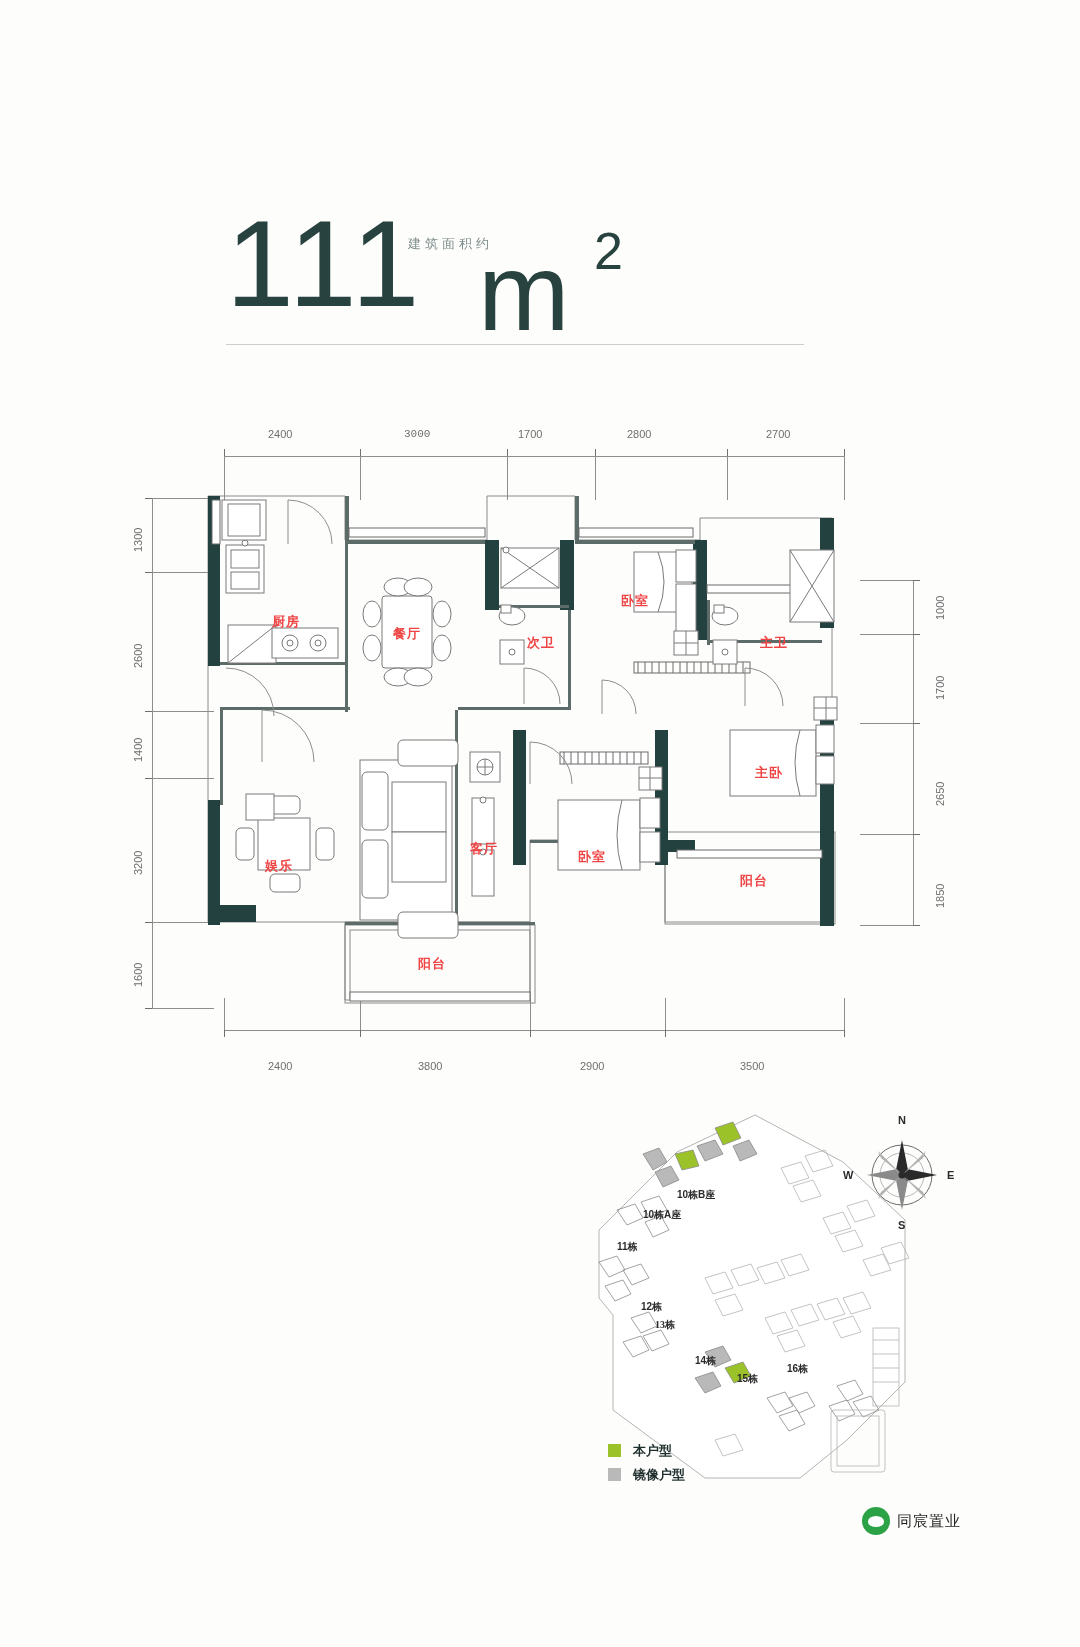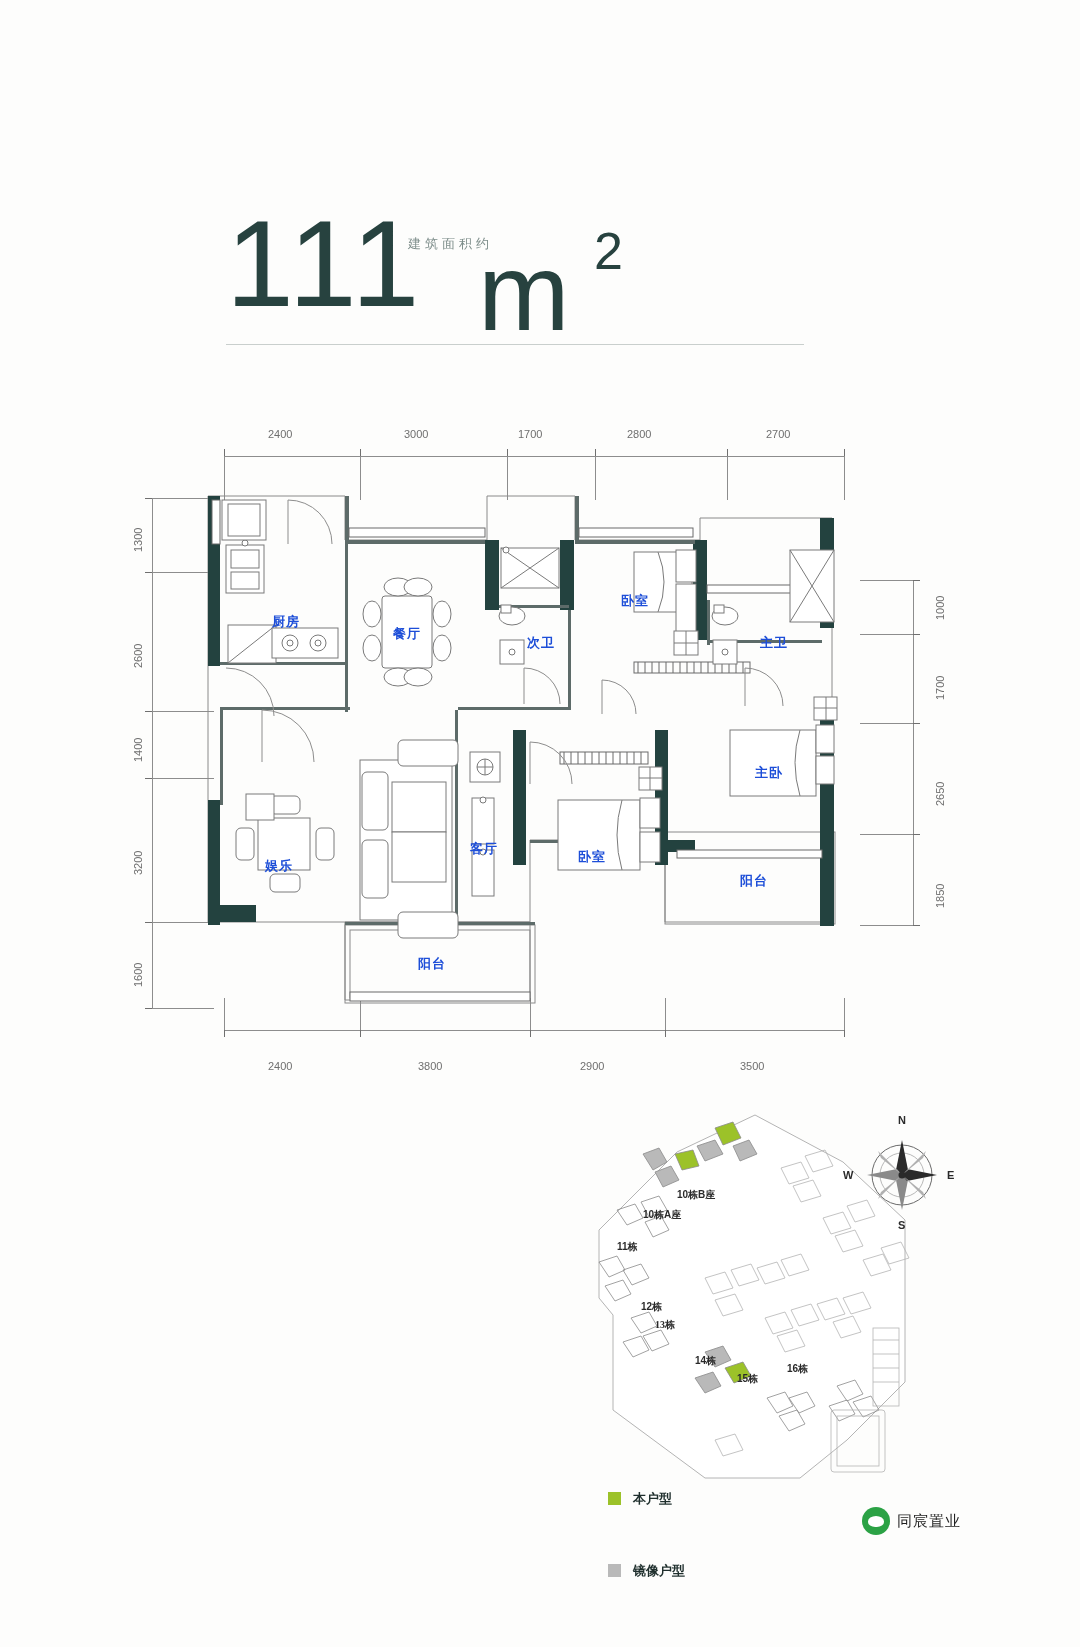--- a/index.html
+++ b/index.html
@@ -47,21 +47,21 @@
 
   .dimtxt{position:absolute;font-size:11px;color:#6f6f6f;white-space:nowrap;}
   .dimtxt.vert{transform:rotate(-90deg);transform-origin:left top;}
 
   .dimline{position:absolute;background:#8d8d8d;}
   .dimline.h{height:1px;}
   .dimline.v{width:1px;}
   .tick{position:absolute;background:#6f6f6f;width:1px;height:14px;}
   .tick.h{width:14px;height:1px;}
   .rlabel{
-    position:absolute;font-size:13px;color:#1d4ed8;letter-spacing:1px;
+    position:absolute;font-size:13px;color:#ef4444;letter-spacing:1px;
     white-space:nowrap;font-weight:600;
   }
 
   
   .sect{position:absolute;left:118px;top:1300px;width:420px;height:110px;}
   .sect-title{
     font-size:41px;letter-spacing:20px;color:#1d2b2a;font-weight:600;
     white-space:nowrap;
   }
   .sect-rule{position:absolute;left:83px;top:78px;width:192px;height:1px;background:#b9bfbd;}
@@ -70,21 +70,21 @@
   
   .site{position:absolute;left:585px;top:1110px;width:330px;height:400px;}
   .bldg-label{position:absolute;font-size:10px;color:#2a2a2a;white-space:nowrap;font-weight:600;}
 
   
   .compass{position:absolute;left:845px;top:1118px;width:115px;height:115px;}
   .compass-letter{position:absolute;font-size:11px;color:#2a2a2a;font-weight:700;}
 
   
   .legend{position:absolute;left:608px;top:1440px;width:180px;height:60px;}
-  .lg-row{position:relative;height:24px;margin-top:48px;}
+  .lg-row{position:relative;height:24px;}
   .lg-sw{position:absolute;left:0;top:4px;width:13px;height:13px;}
   .lg-tx{position:absolute;left:25px;top:2px;font-size:13px;color:#1f2f2d;font-weight:600;}
 
   
   .disc{
     position:absolute;left:112px;top:1448px;width:430px;
     font-size:9.5px;line-height:16px;color:#6a6a6a;text-align:justify;
   }
 
   
@@ -128,21 +128,21 @@
     <div class="tick" style="left:844px;top:49px;"></div>
 
     <div class="dimline v" style="left:224px;top:56px;height:44px;"></div>
     <div class="dimline v" style="left:360px;top:56px;height:44px;"></div>
     <div class="dimline v" style="left:507px;top:56px;height:44px;"></div>
     <div class="dimline v" style="left:595px;top:56px;height:44px;"></div>
     <div class="dimline v" style="left:727px;top:56px;height:44px;"></div>
     <div class="dimline v" style="left:844px;top:56px;height:44px;"></div>
 
     <div class="dimtxt" style="left:268px;top:28px;">2400</div>
-    <div class="dimtxt" style="left:404px;top:28px;">3000</div>
+    <div class="dimtxt" style="left:404px;top:28px;font-family:Liberation Mono, monospace;">3000</div>
     <div class="dimtxt" style="left:518px;top:28px;">1700</div>
     <div class="dimtxt" style="left:627px;top:28px;">2800</div>
     <div class="dimtxt" style="left:766px;top:28px;">2700</div>
 
     <div class="dimline v" style="left:152px;top:98px;height:510px;"></div>
     <div class="tick h" style="left:145px;top:98px;"></div>
     <div class="tick h" style="left:145px;top:172px;"></div>
     <div class="tick h" style="left:145px;top:311px;"></div>
     <div class="tick h" style="left:145px;top:378px;"></div>
     <div class="tick h" style="left:145px;top:522px;"></div>

